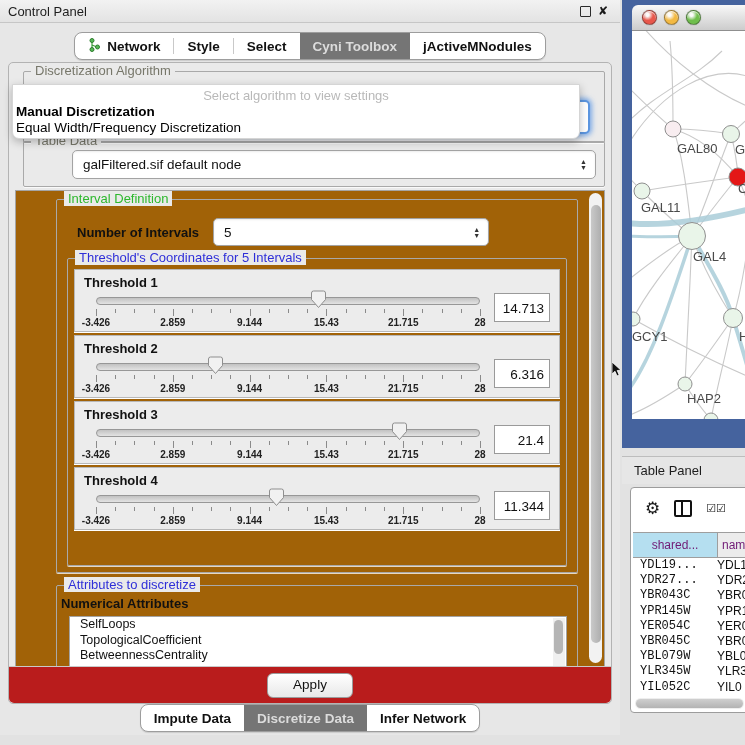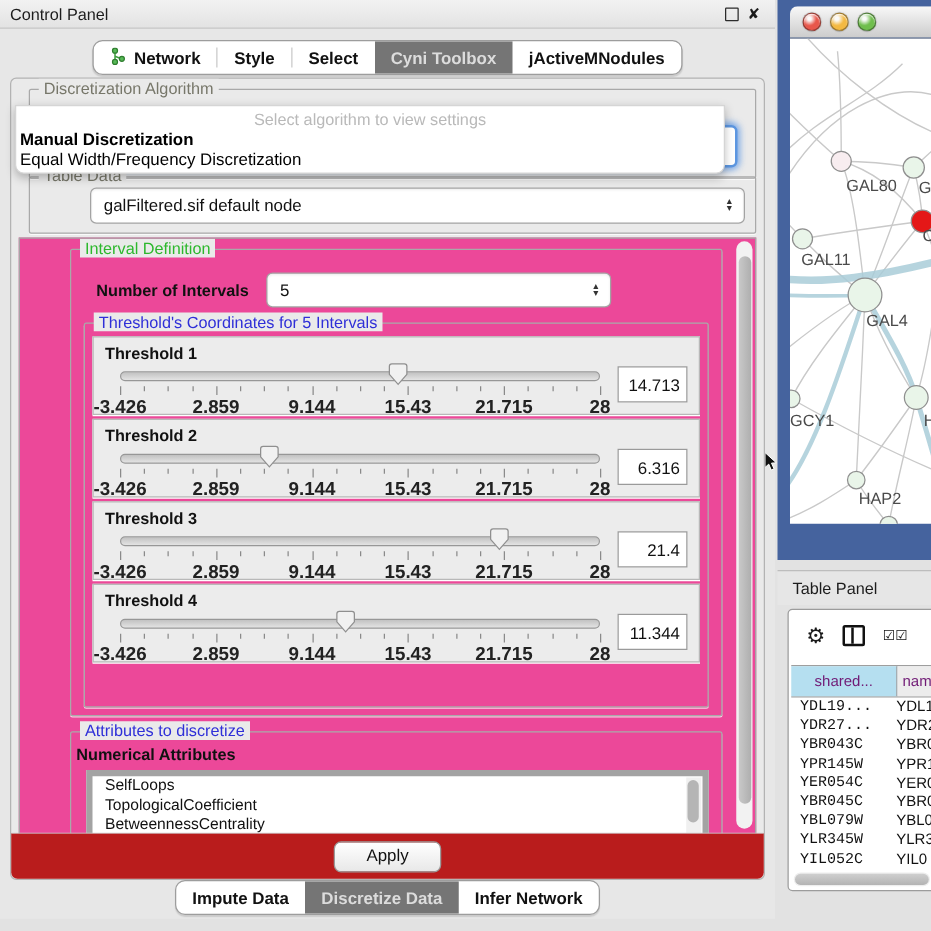--- a/index.html
+++ b/index.html
@@ -31,50 +31,50 @@
   .grp-title.blue{color:#2f2fd8;}
   
   .combo{background:#fff;border:1px solid #a3a3a3;border-radius:5px;display:flex;align-items:center;
     font-size:13.5px;color:#111;padding:0 6px 0 10px;box-shadow:inset 0 1px 2px rgba(0,0,0,.08);margin-left:40px;}
   .combo .spin{margin-left:auto;display:flex;flex-direction:column;line-height:5px;color:#333;font-size:7px;gap:1px;padding-right:2px;}
   
   #algo-combo{left:16px;top:28px;right:14px;height:30px;position:absolute;border:2px solid #5c96e0;
     box-shadow:0 0 5px 2px rgba(90,150,230,.75);}
   
   #scroll-area{position:absolute;left:6px;top:127px;width:588px;height:476px;border:1px solid #a5a5a5;
-    background:#ec4899;overflow:hidden;}
+    background:#a16207;overflow:hidden;}
   #vscroll{position:absolute;right:2px;top:2px;width:13px;height:470px;background:#f2f2f2;border-radius:7px;}
   #vscroll .thumb{position:absolute;left:1.5px;top:12px;width:10px;height:438px;border-radius:6px;
     background:linear-gradient(90deg,#c9c9c9,#aeaeae);}
   
   #interval-grp{left:40px;top:8px;width:520px;height:372px;}
   #num-row{position:absolute;left:12px;top:18px;width:490px;display:flex;align-items:center;}
   #num-label{font-size:13px;font-weight:bold;color:#111;margin-left:8px;}
   #num-combo{margin-left:14px;width:258px;height:26px;}
   #thresh-grp{left:10px;top:58px;width:498px;height:306px;}
   .tpanel{position:relative;margin:0 6px 3px 6px;border:1px solid #b8b8b8;background:#ececec;
     box-shadow:0 1px 0 #fff;padding:5px 9px 3px 9px;height:63px;box-sizing:border-box;}
   .tpanel:first-child{margin-top:10px;}
   .tpanel .tp-label{font-size:13px;font-weight:bold;color:#111;}
   .tp-row{display:flex;align-items:flex-start;margin-top:3px;}
   .slider{position:relative;flex:1;height:36px;margin:0 14px 0 12px;}
   .sl-track{position:absolute;left:0;right:0;top:4px;height:6px;border:1px solid #979797;border-radius:4px;
     background:linear-gradient(#c2c2c2,#e3e3e3);}
   .sl-ticks{position:absolute;left:0;right:0;top:16px;height:7px;}
   .sl-tick{position:absolute;top:0;width:1px;background:#8a8a8a;}
   .sl-labels{position:absolute;left:0;right:0;top:24px;height:12px;}
-  .sl-lab{position:absolute;transform:translateX(-50%);font-size:15px;font-weight:bold;color:#222;white-space:nowrap;}
+  .sl-lab{position:absolute;transform:translateX(-50%);font-size:10px;font-weight:bold;color:#222;white-space:nowrap;}
   .sl-handle{position:absolute;top:-3px;margin-left:-8px;}
   .tval{width:56px;height:29px;background:#fff;border:1px solid #9a9a9a;font-size:13.5px;color:#111;
     text-align:right;line-height:29px;padding-right:5px;box-sizing:border-box;}
   
   #attr-grp{left:40px;top:394px;width:520px;height:110px;}
   #attr-title{position:absolute;left:4px;top:10px;font-size:13px;font-weight:bold;color:#111;}
   #attr-list{position:absolute;left:12px;top:30px;right:10px;height:70px;background:#fff;
-    border:5px solid #a3a3a3;overflow:hidden;}
+    border:1px solid #a3a3a3;overflow:hidden;}
   .attr-item{font-size:12.5px;color:#111;padding:1px 0 1px 10px;line-height:13.5px;}
   #attr-scroll{position:absolute;right:1px;top:1px;width:12px;height:66px;background:#f0f0f0;}
   #attr-scroll .thumb{position:absolute;left:1px;top:2px;width:9px;height:34px;border-radius:5px;background:#b5b5b5;}
   
   #apply-strip{position:absolute;left:0px;bottom:0px;width:100%;height:36px;border-top:1px solid #c9c9c9;
     background:#b91c1c;display:flex;justify-content:center;align-items:center;border-radius:0 0 5px 5px;}
   #apply-btn{min-width:64px;height:23px;background:linear-gradient(#ffffff,#e8e8e8);border:1px solid #9b9b9b;
     border-radius:6px;font-size:13.5px;color:#111;text-align:center;line-height:22px;padding:0 10px;}
   
   #bottom-tabs{position:absolute;left:0;top:704px;width:620px;display:flex;justify-content:center;}

